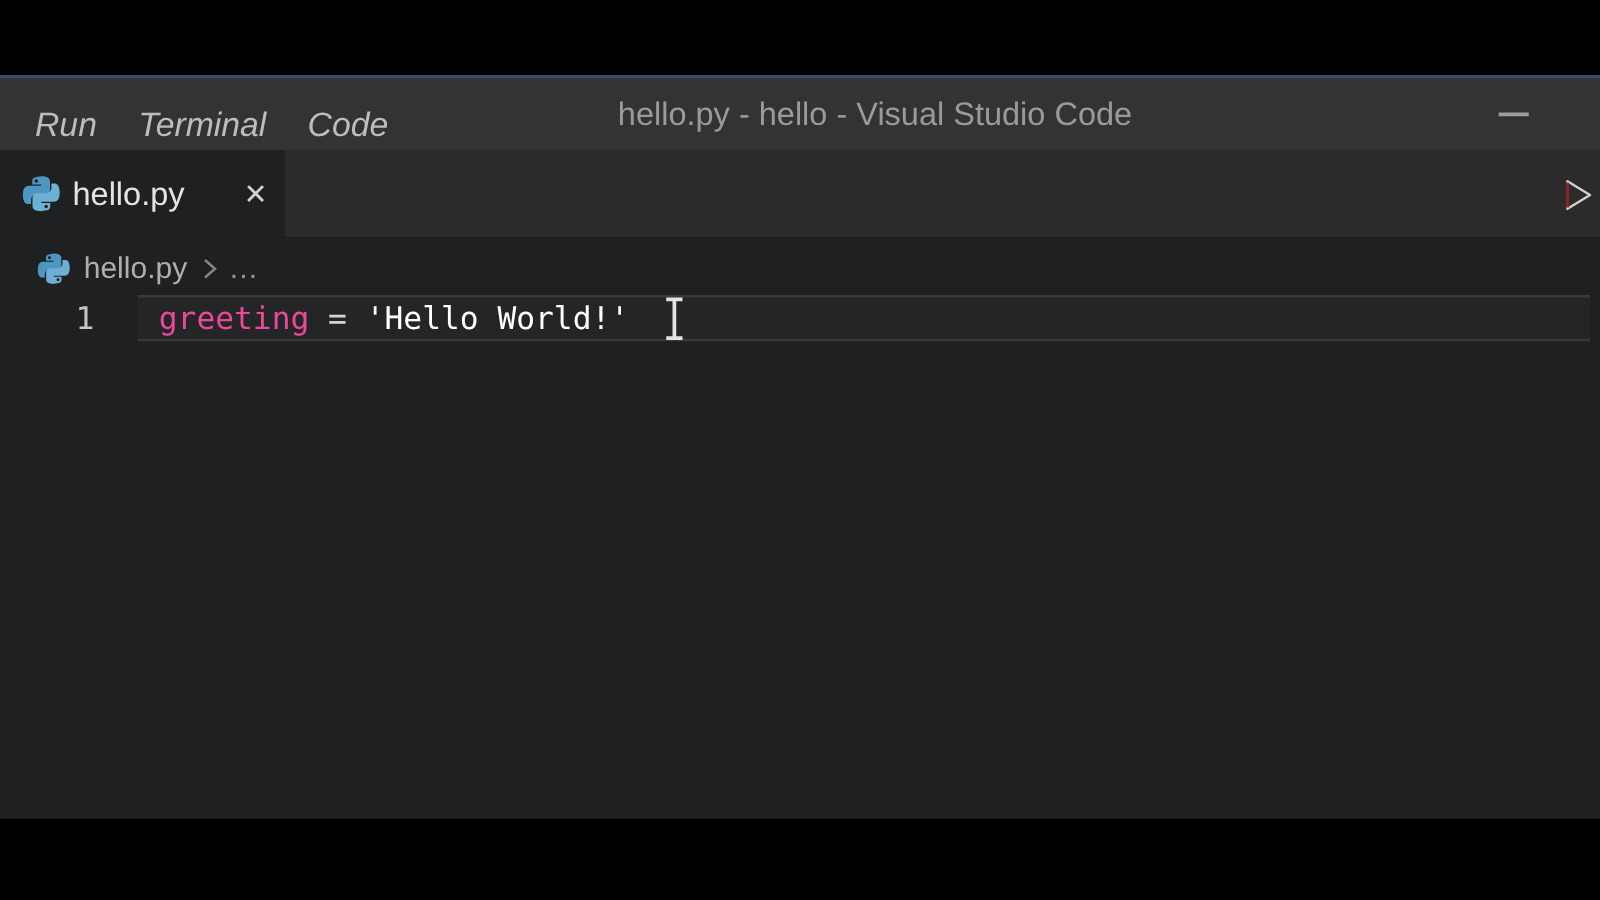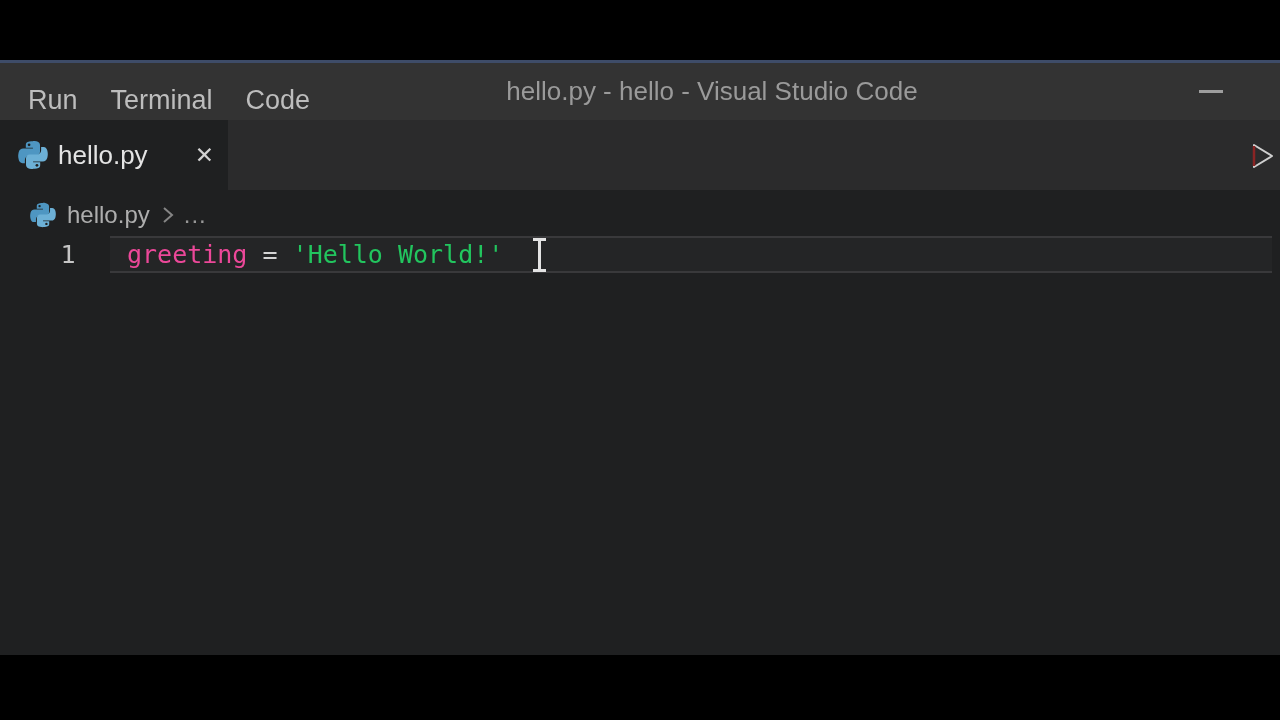--- a/index.html
+++ b/index.html
@@ -28,37 +28,37 @@
     left: 0; top: 63px;
     width: 1280px; height: 57px;
     background: #333333;
   }
   .menu-items {
     position: absolute;
     left: 28px; top: 0; height: 74px;
     display: flex;
     align-items: center;
     gap: 33px;
+    font-style: italic;
   }
   .menu-item {
     font-size: 27px;
     color: #bdbdbd;
     white-space: nowrap;
   }
   .window-title {
     position: absolute;
     left: 700px; top: 0;
     height: 57px;
     transform: translateX(-50%);
     display: flex;
     align-items: center;
     font-size: 26px;
     color: #9a9a9a;
     white-space: nowrap;
-    margin-left: 12px;
   }
   .minimize-btn {
     position: absolute;
     left: 1191px; top: 0;
     width: 40px; height: 57px;
     display: flex;
     align-items: center;
     justify-content: center;
   }
   .minimize-dash {
@@ -159,21 +159,21 @@
     position: absolute;
     left: 127px; top: 0;
     height: 37px;
     font-family: "DejaVu Sans Mono", monospace;
     font-size: 25px;
     line-height: 37px;
     white-space: pre;
   }
   .tok-variable { color: #ec4899; }
   .tok-operator { color: #d4d4d4; }
-  .tok-string   { color: #22c55e; }
+  .tok-string   { color: #ffffff; }
 
   
   .ibeam {
     position: absolute;
     left: 531px; top: 2px;
     width: 17px; height: 34px;
   }
   .ibeam .stem {
     position: absolute;
     left: 7px; top: 2px;

